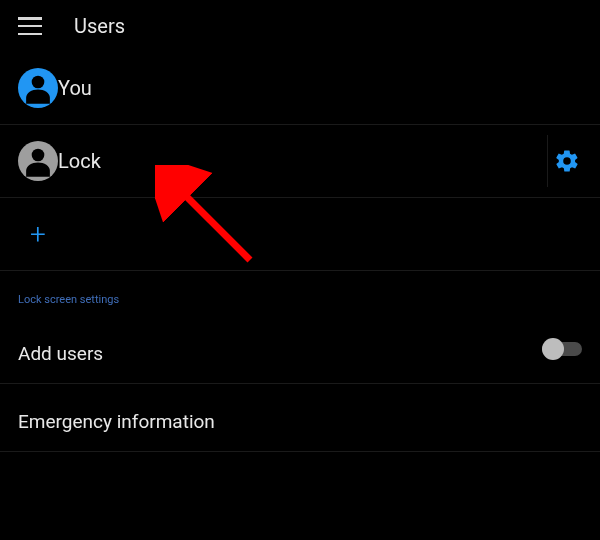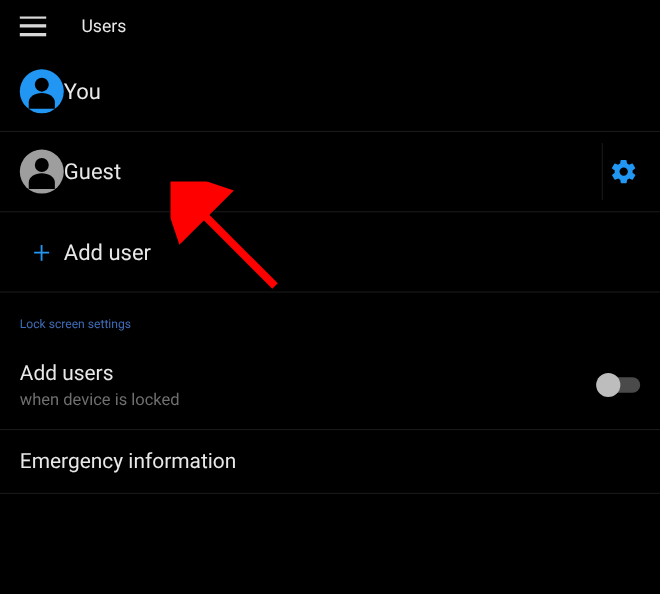--- a/index.html
+++ b/index.html
@@ -26,21 +26,21 @@
       justify-content: space-between;
       cursor: pointer;
     }
     .hamburger span {
       display: block;
       height: 2.5px;
       background: #d8d8d8;
       width: 100%;
     }
     .title {
-      font-size: 16px;
+      font-size: 20px;
       font-weight: 400;
       color: #e8e8e8;
     }
     .divider {
       height: 1px;
       background: #1a1a1a;
       width: 100%;
     }
     .row {
       display: flex;
@@ -101,20 +101,21 @@
       display: flex;
       align-items: center;
       padding: 16px 18px 18px 18px;
       gap: 18px;
       cursor: pointer;
     }
     .setting-text { flex: 1; }
     .setting-title {
       font-size: 19px;
       color: #e8e8e8;
+      margin-top: 10px;
     }
     .setting-sub {
       font-size: 15px;
       color: #6f6f6f;
       margin-top: 4px;
     }
     .toggle {
       width: 40px;
       height: 20px;
       position: relative;
@@ -168,42 +169,40 @@
 </div>
 <div class="divider"></div>
 
 <div class="row">
   <div class="avatar gray">
     <svg viewBox="0 0 24 24">
         <circle cx="12" cy="8.2" r="4" fill="#000"></circle>
         <path d="M12 13c-4 0-7.5 2.2-7.5 5.2V22h15v-3.8C19.5 15.2 16 13 12 13z" fill="#000"></path>
       </svg>
   </div>
-  <div class="row-label">Guest</div>
+  <div class="row-label">Lock</div>
   <div class="vsep"></div>
   <div class="gear">
     <svg viewBox="0 0 24 24">
         <path d="M19.4 13a7.8 7.8 0 0 0 .1-1 7.8 7.8 0 0 0-.1-1l2.1-1.6a.5.5 0 0 0 .1-.6l-2-3.4a.5.5 0 0 0-.6-.2l-2.5 1a7.5 7.5 0 0 0-1.7-1l-.4-2.6a.5.5 0 0 0-.5-.4h-4a.5.5 0 0 0-.5.4l-.4 2.6a7.5 7.5 0 0 0-1.7 1l-2.5-1a.5.5 0 0 0-.6.2l-2 3.4a.5.5 0 0 0 .1.6L4.5 11a7.8 7.8 0 0 0-.1 1 7.8 7.8 0 0 0 .1 1l-2.1 1.6a.5.5 0 0 0-.1.6l2 3.4a.5.5 0 0 0 .6.2l2.5-1a7.5 7.5 0 0 0 1.7 1l.4 2.6a.5.5 0 0 0 .5.4h4a.5.5 0 0 0 .5-.4l.4-2.6a7.5 7.5 0 0 0 1.7-1l2.5 1a.5.5 0 0 0 .6-.2l2-3.4a.5.5 0 0 0-.1-.6zM12 15.5A3.5 3.5 0 1 1 15.5 12 3.5 3.5 0 0 1 12 15.5z"></path>
       </svg>
   </div>
 </div>
 <div class="divider"></div>
 
 <div class="row">
   <div class="plus-icon">+</div>
-  <div class="row-label">Add user</div>
 </div>
 <div class="divider"></div>
 
 <div class="section-header">Lock screen settings</div>
 
 <div class="setting-row">
   <div class="setting-text">
     <div class="setting-title">Add users</div>
-    <div class="setting-sub">when device is locked</div>
   </div>
   <div class="toggle">
     <div class="track"></div>
     <div class="thumb"></div>
   </div>
 </div>
 <div class="divider"></div>
 
 <div class="setting-row">
   <div class="setting-text">

